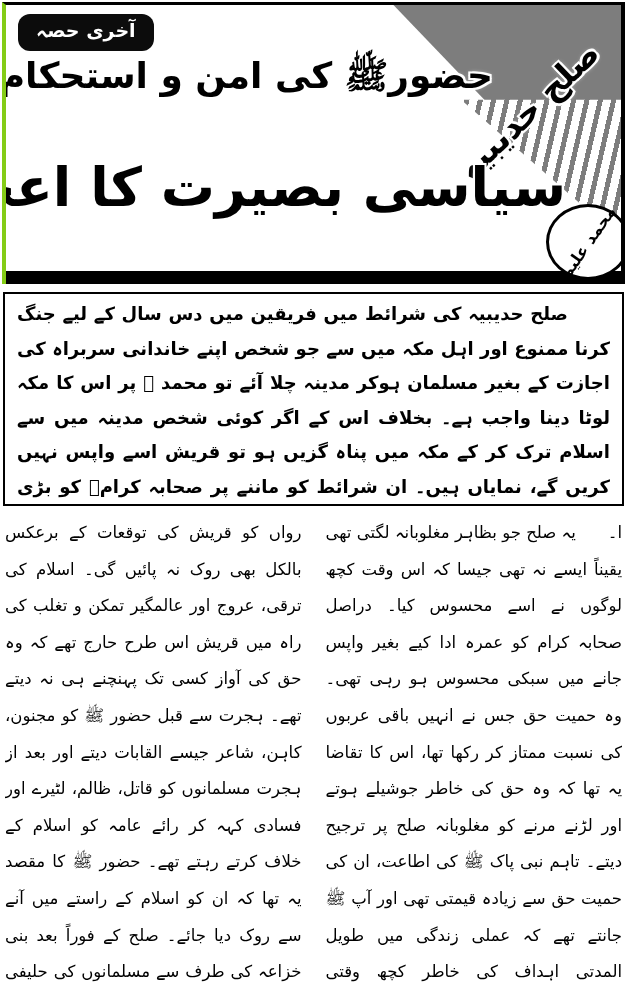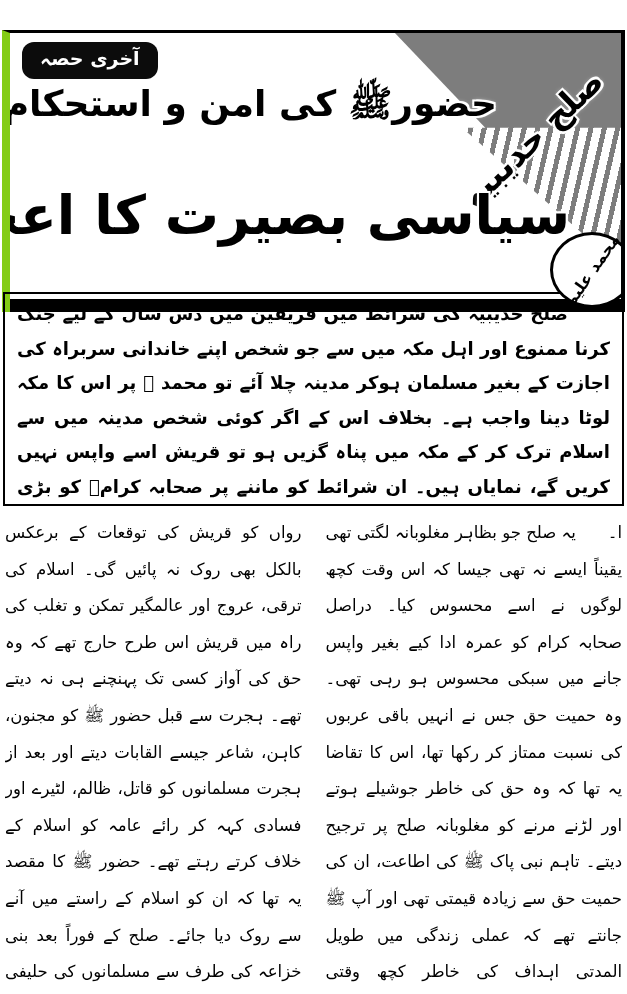--- a/index.html
+++ b/index.html
@@ -3,22 +3,22 @@
 <meta charset="utf-8">
 <style>
   html,body{margin:0;padding:0;background:#ffffff;}
   .page{
     position:relative; width:627px; height:994px; overflow:hidden;
     background:#ffffff; font-family:"DejaVu Sans", sans-serif; color:#000;
   }
   
   .header{
     position:absolute; left:2px; right:2px; top:2px; height:282px;
-    border-left:8px solid #84cc16; border-top:3px solid #000; border-right:4px solid #000;
-    box-sizing:border-box; overflow:hidden; background:#fff;margin-top:28px;
+    border-left:4px solid #84cc16; border-top:3px solid #000; border-right:4px solid #000;
+    box-sizing:border-box; overflow:hidden; background:#fff;
   }
   .header-bar{position:absolute; left:0; right:0; bottom:0; height:13px; background:#000; z-index:4;}
   .gray-tri{
     position:absolute; inset:0; z-index:1; background:#7d7d7d;
     clip-path:polygon(63% 0, 100% 0, 100% 85%);
   }
   .stripes-tri{
     position:absolute; inset:0; z-index:2;
     clip-path:polygon(74% 34%, 100% 34%, 100% 84%);
     background:repeating-linear-gradient(103deg,#7d7d7d 0 5px,#ffffff 5px 13px);

